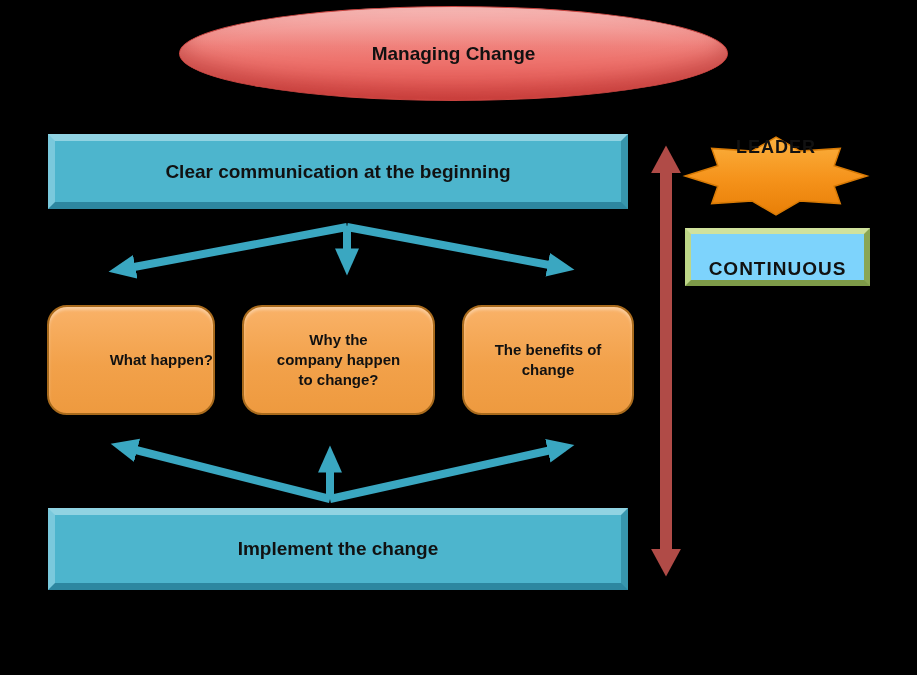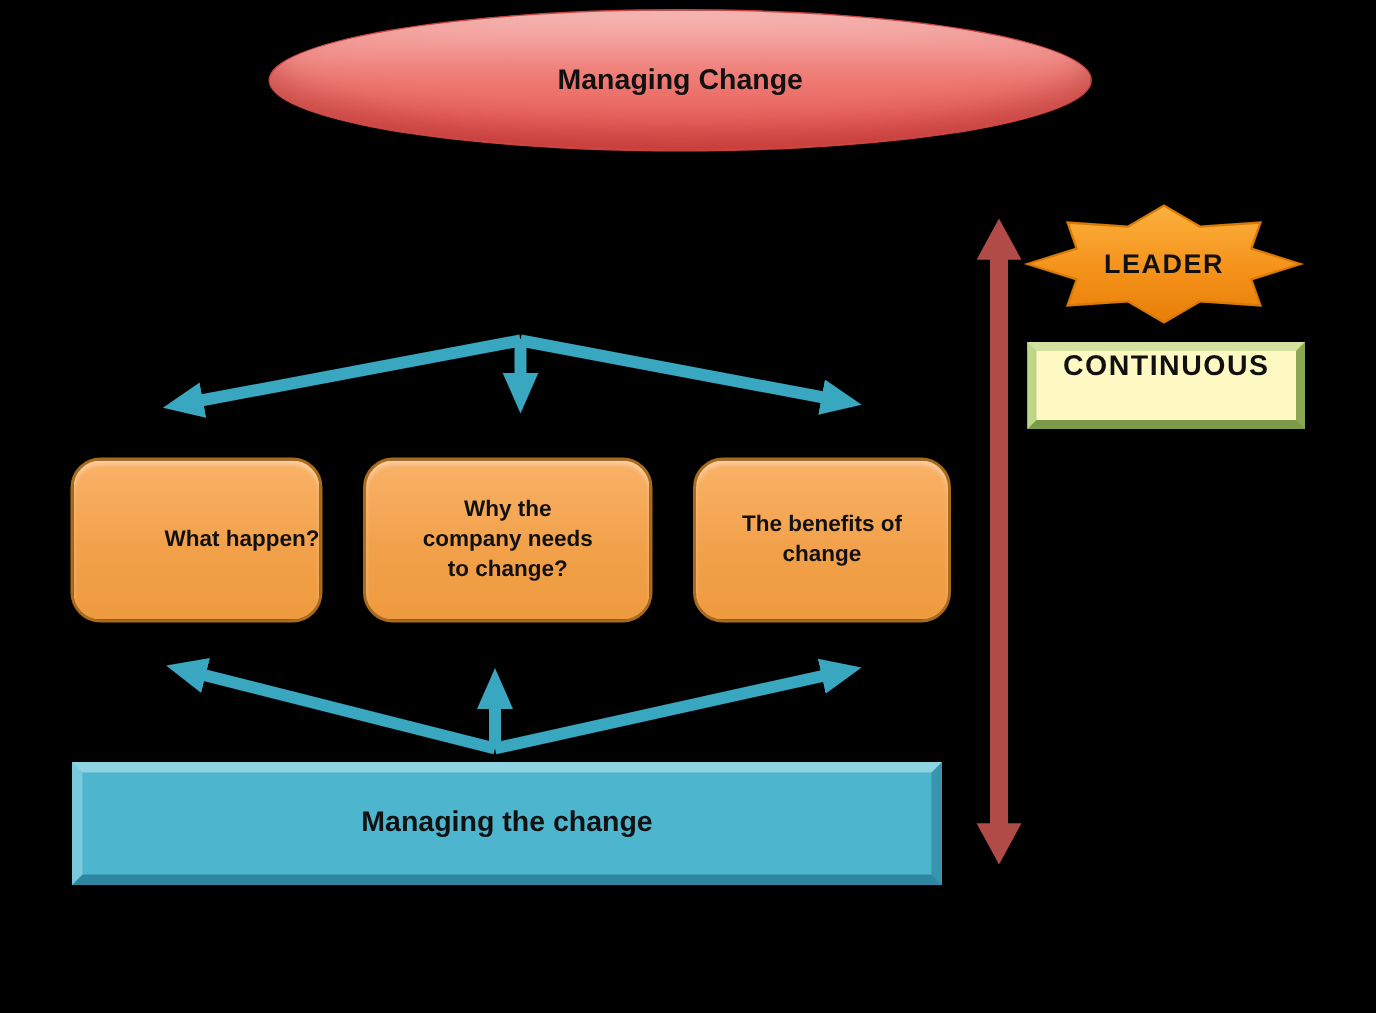--- a/index.html
+++ b/index.html
@@ -38,37 +38,37 @@
     border:2px solid #a86a1c;
     box-shadow:2px 4px 5px rgba(0,0,0,0.6), inset 0 3px 3px rgba(255,255,255,0.35);
     display:flex;align-items:center;justify-content:center;text-align:center;
     font-size:15px;font-weight:600;line-height:20px;white-space:pre-line;
   }
   .q1{left:47px;width:168px;justify-content:flex-end;}
   .q2{left:242px;width:193px;}
   .q3{left:462px;width:172px;}
   
   .greenbox{
-    background:#fef9c3;
+    background:#7dd3fc;
     border-top:6px solid #d0e29d;border-left:6px solid #bdd687;
     border-right:6px solid #8aa653;border-bottom:6px solid #7d9a48;
     box-shadow:2px 3px 5px rgba(0,0,0,0.55);
-    display:flex;align-items:flex-start;justify-content:center;
+    display:flex;align-items:flex-end;justify-content:center;
     font-weight:600;
   }
   .continuous{left:685px;top:228px;width:185px;height:58px;font-size:19px;letter-spacing:1px;}
   .pillar{top:304px;height:282px;border-width:5px;}
   .pillar.monitor{left:705px;width:56px;}
   .pillar.motivate{left:797px;width:56px;}
   .vert{width:18px;margin:0 auto;word-break:break-all;text-align:center;
         font-size:17px;line-height:30px;font-weight:600;}
   
   .leader-label{
     left:685px;top:137px;width:182px;height:78px;
-    display:flex;align-items:center;justify-content:center;
+    display:flex;justify-content:center;
     font-size:18px;font-weight:600;letter-spacing:1px;
   }
   svg{position:absolute;left:0;top:0;pointer-events:none;}
 </style>
 </head>
 <body>
 
 <div id="canvas">
 
   <svg width="917" height="675" viewBox="0 0 917 675">
@@ -100,36 +100,39 @@
 
     <line x1="666" y1="160" x2="666" y2="562" stroke-width="12" marker-start="url(#redHead)" marker-end="url(#redHead)" stroke="#b04b47"></line>
 
     <polygon points="867,176 834.2,165.7 840.3,148.4 800.1,151.1 776,137 751.9,151.1 711.7,148.4 717.8,165.7 685,176 717.8,186.3 711.7,203.6 751.9,200.9 776,215 800.1,200.9 840.3,203.6 834.2,186.3" fill="url(#starGrad)" stroke="#d87a05" stroke-width="1.5" style="filter:drop-shadow(3px 4px 3px rgba(0,0,0,0.5));"></polygon>
   </svg>
 
   <div class="abs ellipse">
     <span>Managing Change</span>
   </div>
 
+  <div class="abs banner top">
+    <span>Clear communication at the beginning</span>
+  </div>
 
   <div class="abs qbox q1">
     <span>What happen?</span>
   </div>
   <div class="abs qbox q2">
     <span>Why the
-company needs
+company happen
 to change?</span>
   </div>
   <div class="abs qbox q3">
     <span>The benefits of
 change</span>
   </div>
 
   <div class="abs banner bottom">
-    <span>Managing the change</span>
+    <span>Implement the change</span>
   </div>
 
   <div class="abs leader-label">
     <span>LEADER</span>
   </div>
 
   <div class="abs greenbox continuous">
     <span>CONTINUOUS</span>
   </div>
 

